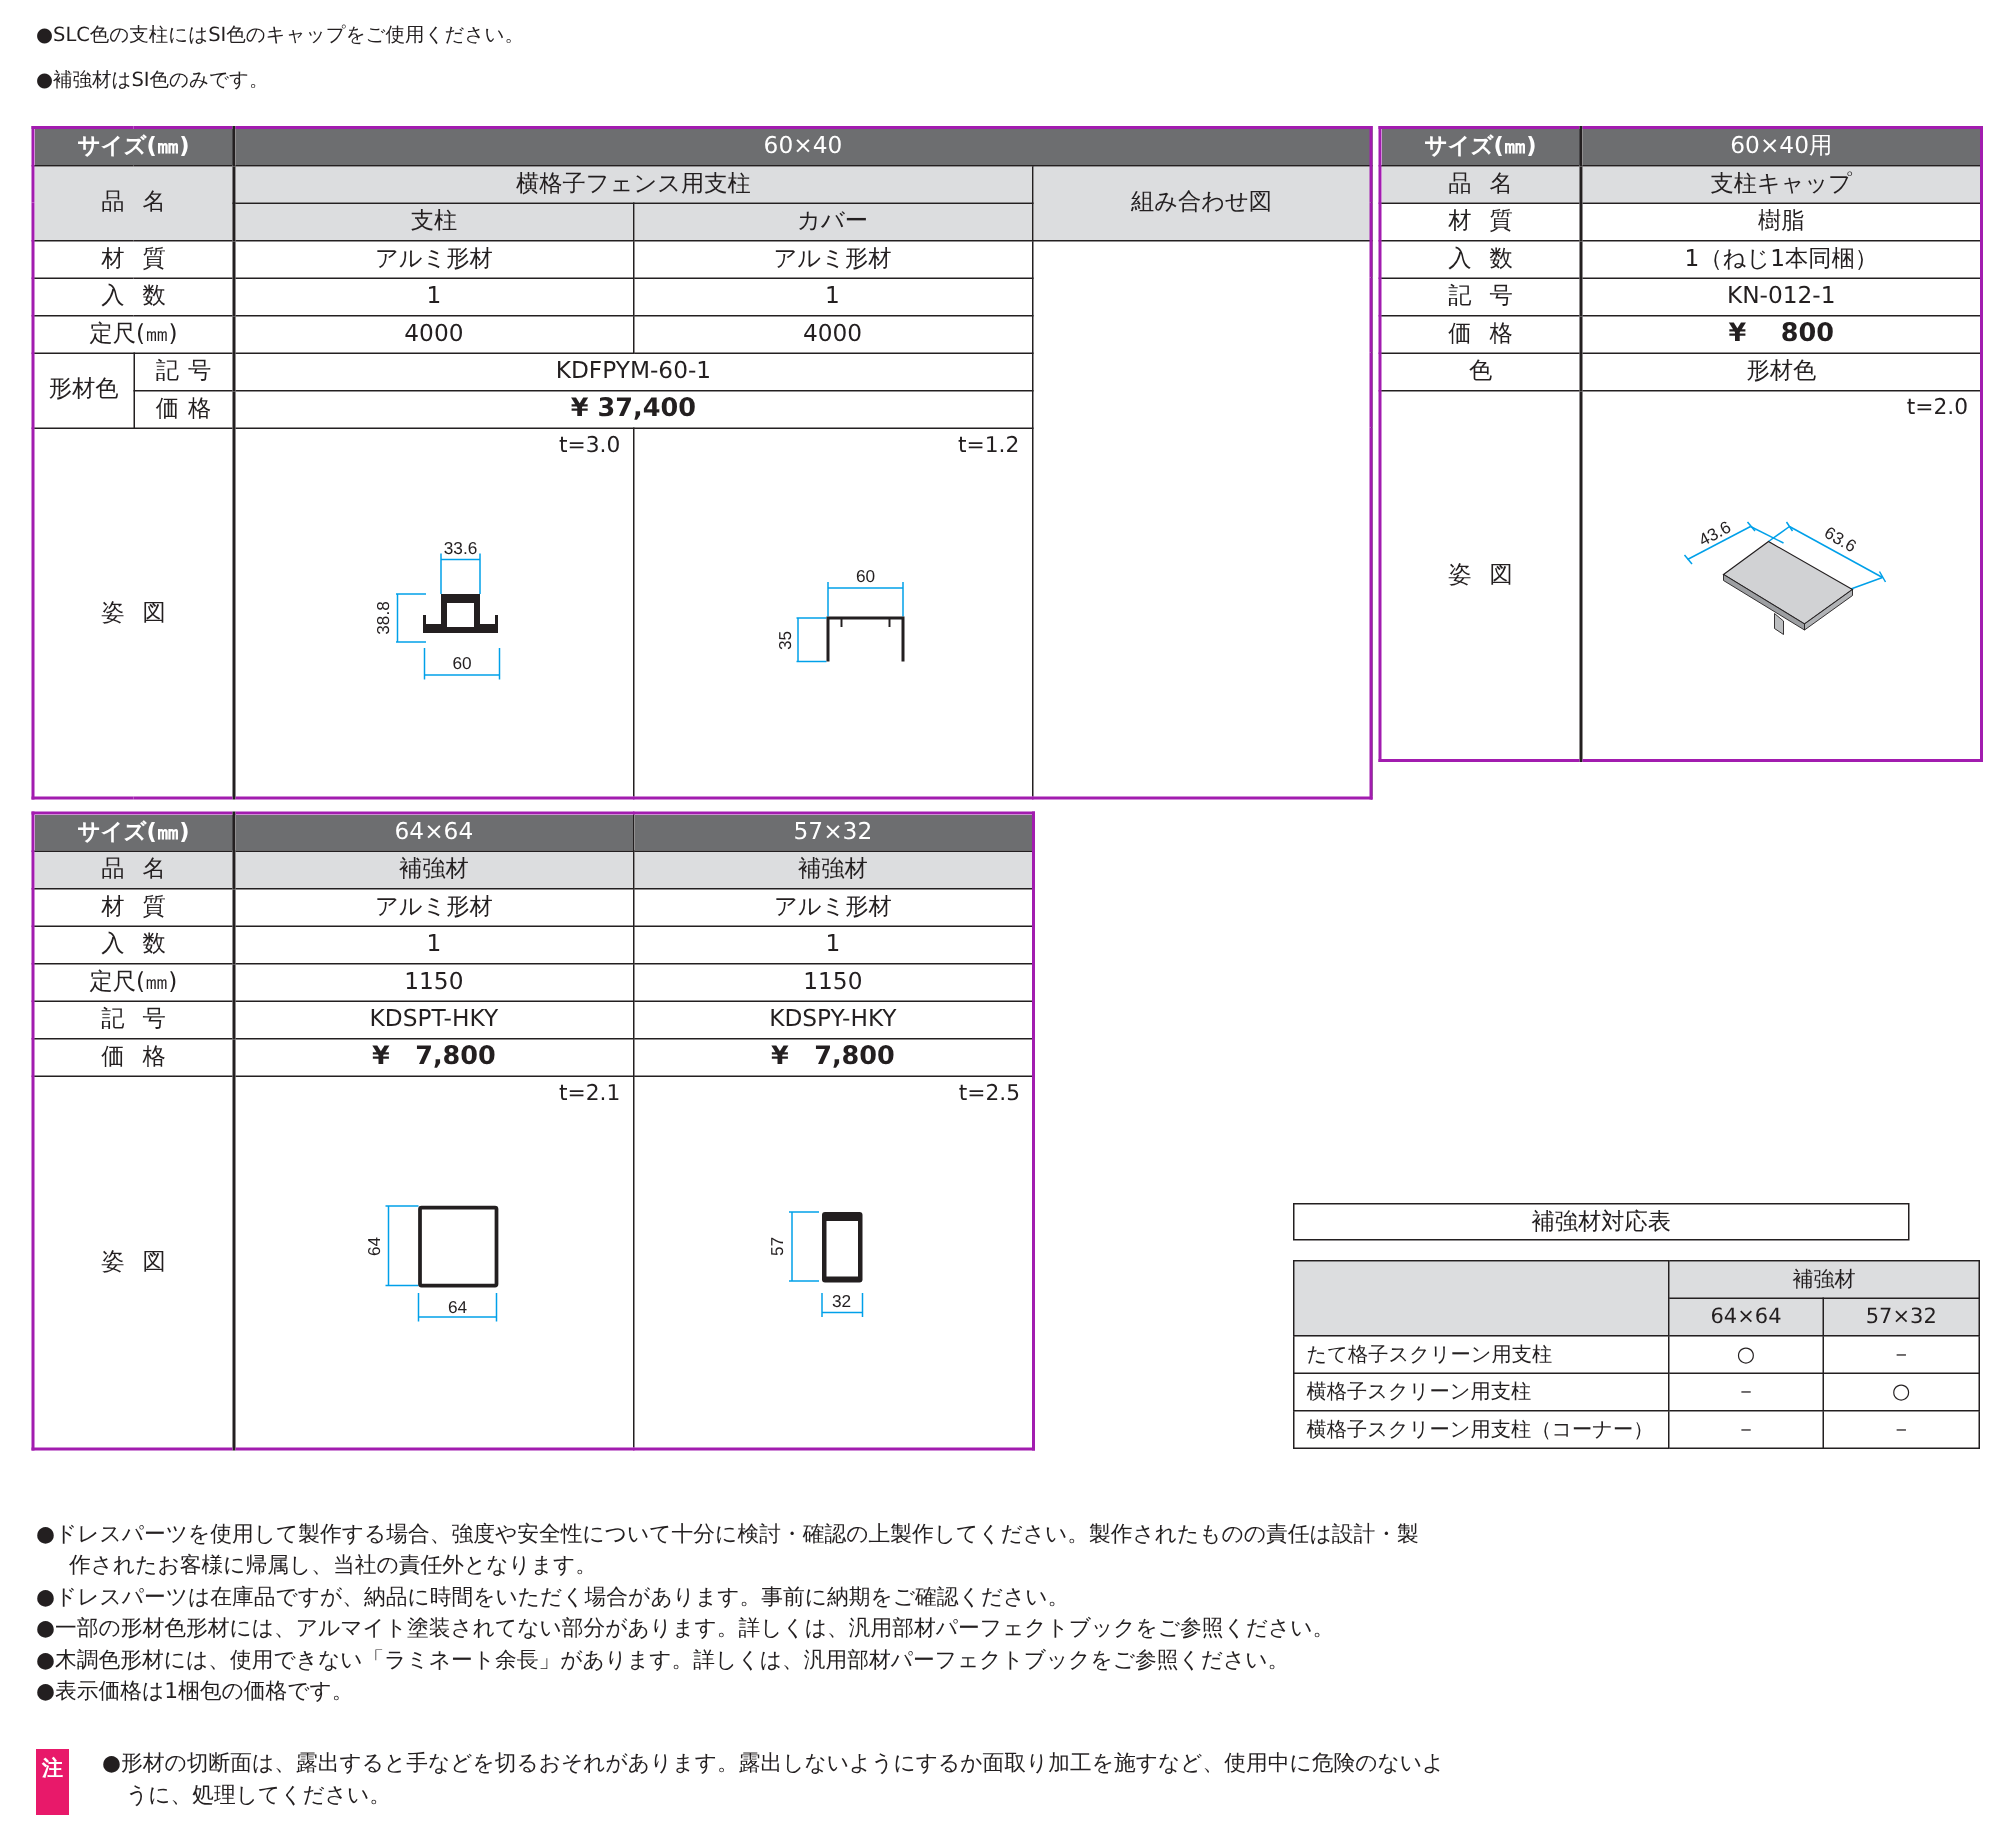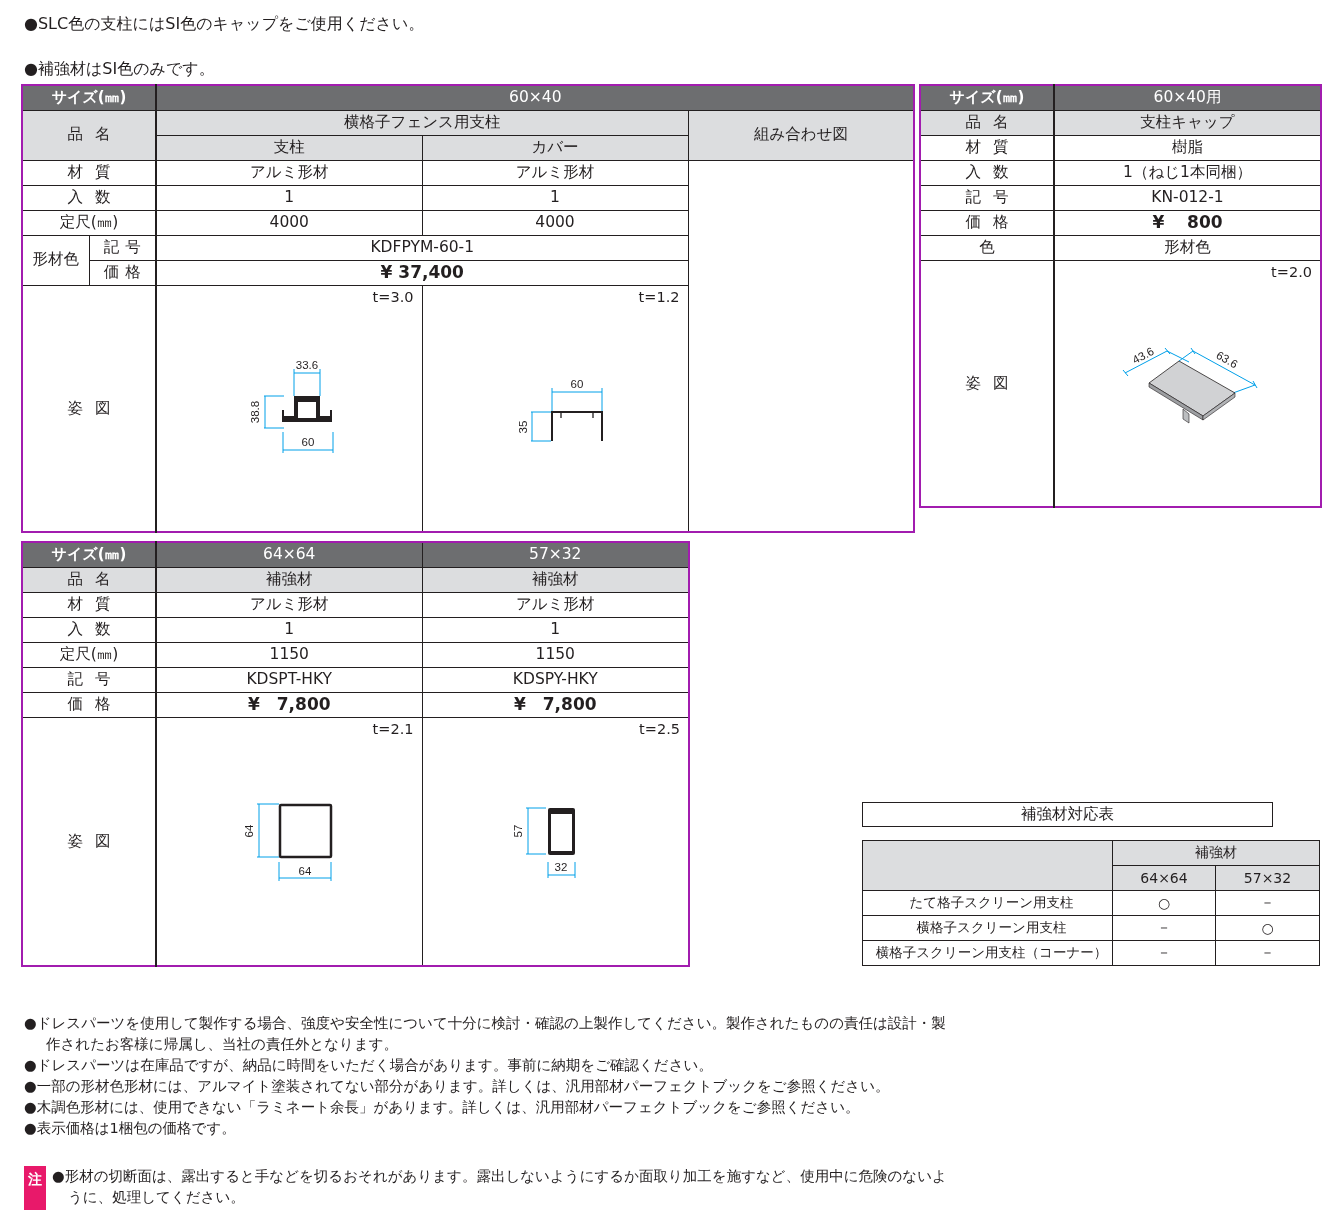--- a/index.html
+++ b/index.html
@@ -1,19 +1,19 @@
 <!DOCTYPE html>
 <html><head>
 <meta charset="utf-8">
 <style>
   * { box-sizing: border-box; margin: 0; padding: 0; }
   html, body { width: 1338px; height: 1231px; background: #ffffff; overflow: hidden; }
   body { position: relative; font-family: "DejaVu Sans", "Liberation Sans", sans-serif; color: #231f20; }
 
-  .note-top { position: absolute; left: 24px; font-size: 16px; line-height: 20px; white-space: nowrap; }
+  .note-top { position: absolute; left: 24px; font-size: 13px; line-height: 20px; white-space: nowrap; }
 
   table.spec { position: absolute; border-collapse: collapse; table-layout: fixed; border: 2px solid #a21caf; }
   table.spec td { border: 1px solid #231f20; text-align: center; vertical-align: middle; font-size: 15.5px; height: 25px; padding: 0; line-height: 1; white-space: nowrap; overflow: hidden; }
   table.spec td.hd { background: #6d6e70; color: #ffffff; font-weight: bold; font-size: 15px; }
   table.spec td.hdv { background: #6d6e70; color: #ffffff; font-size: 15.5px; }
   table.spec td.g { background: #dcdddf; }
   table.spec td.lbl { letter-spacing: 12px; padding-left: 12px; }
   table.spec td.lbl2 { letter-spacing: 6px; padding-left: 6px; }
   table.spec td.price { font-weight: bold; font-size: 17px; }
   table.spec td.fig { position: relative; vertical-align: top; }
@@ -22,35 +22,35 @@
   .t-label { position: absolute; top: 4px; right: 8px; font-size: 14.5px; }
   .dash-right { border-right: 1px dashed #231f20 !important; }
 
   svg.drawing { position: absolute; overflow: visible; }
   .dimtext { font-family: "Liberation Sans", sans-serif; font-size: 11.5px; fill: #231f20; }
 
   .corr-title { position: absolute; left: 862px; top: 802px; width: 411px; height: 25px; border: 1px solid #231f20; text-align: center; font-size: 15.5px; line-height: 23px; }
   table.corr { position: absolute; left: 862px; top: 840px; width: 457px; border-collapse: collapse; table-layout: fixed; border: 1px solid #231f20; }
   table.corr td { border: 1px solid #231f20; font-size: 14px; height: 25px; text-align: center; padding: 0; white-space: nowrap; }
   table.corr td.g { background: #dcdddf; }
-  table.corr td.rowlbl { text-align: center; padding-left: 8px; font-size: 13.5px; }
+  table.corr td.rowlbl { text-align: left; padding-left: 8px; font-size: 13.5px; }
 
   .notes { position: absolute; left: 24px; top: 1013px; font-size: 14.5px; line-height: 21px; }
   .notes .item { white-space: nowrap; }
   .notes .indent { padding-left: 22px; }
   .caution { position: absolute; left: 24px; top: 1166px; font-size: 14.5px; line-height: 21px; }
   .caution-badge { position: absolute; left: 0; top: 0; width: 22px; height: 44px; background: #e8196a; color: #ffffff; font-weight: bold; font-size: 14px; text-align: center; line-height: 26px; }
-  .caution-text { position: absolute; left: 28px; top: 0; white-space: nowrap; }
+  .caution-text { position: absolute; left: 44px; top: 0; white-space: nowrap; }
   .caution-text .indent { padding-left: 16px; }
 </style>
 </head>
 <body>
 
 <div class="note-top" style="top:14px;">●SLC色の支柱にはSI色のキャップをご使用ください。</div>
-<div class="note-top" style="top:59px;">●補強材はSI色のみです。</div>
+<div class="note-top" style="top:44px;">●補強材はSI色のみです。</div>
 
 <table class="spec" style="left:21px; top:84px; width:892px;">
   <colgroup>
     <col style="width:67px">
       <col style="width:67px">
       <col style="width:266px">
       <col style="width:266px">
       <col style="width:226px">
   </colgroup>
   <tbody>

